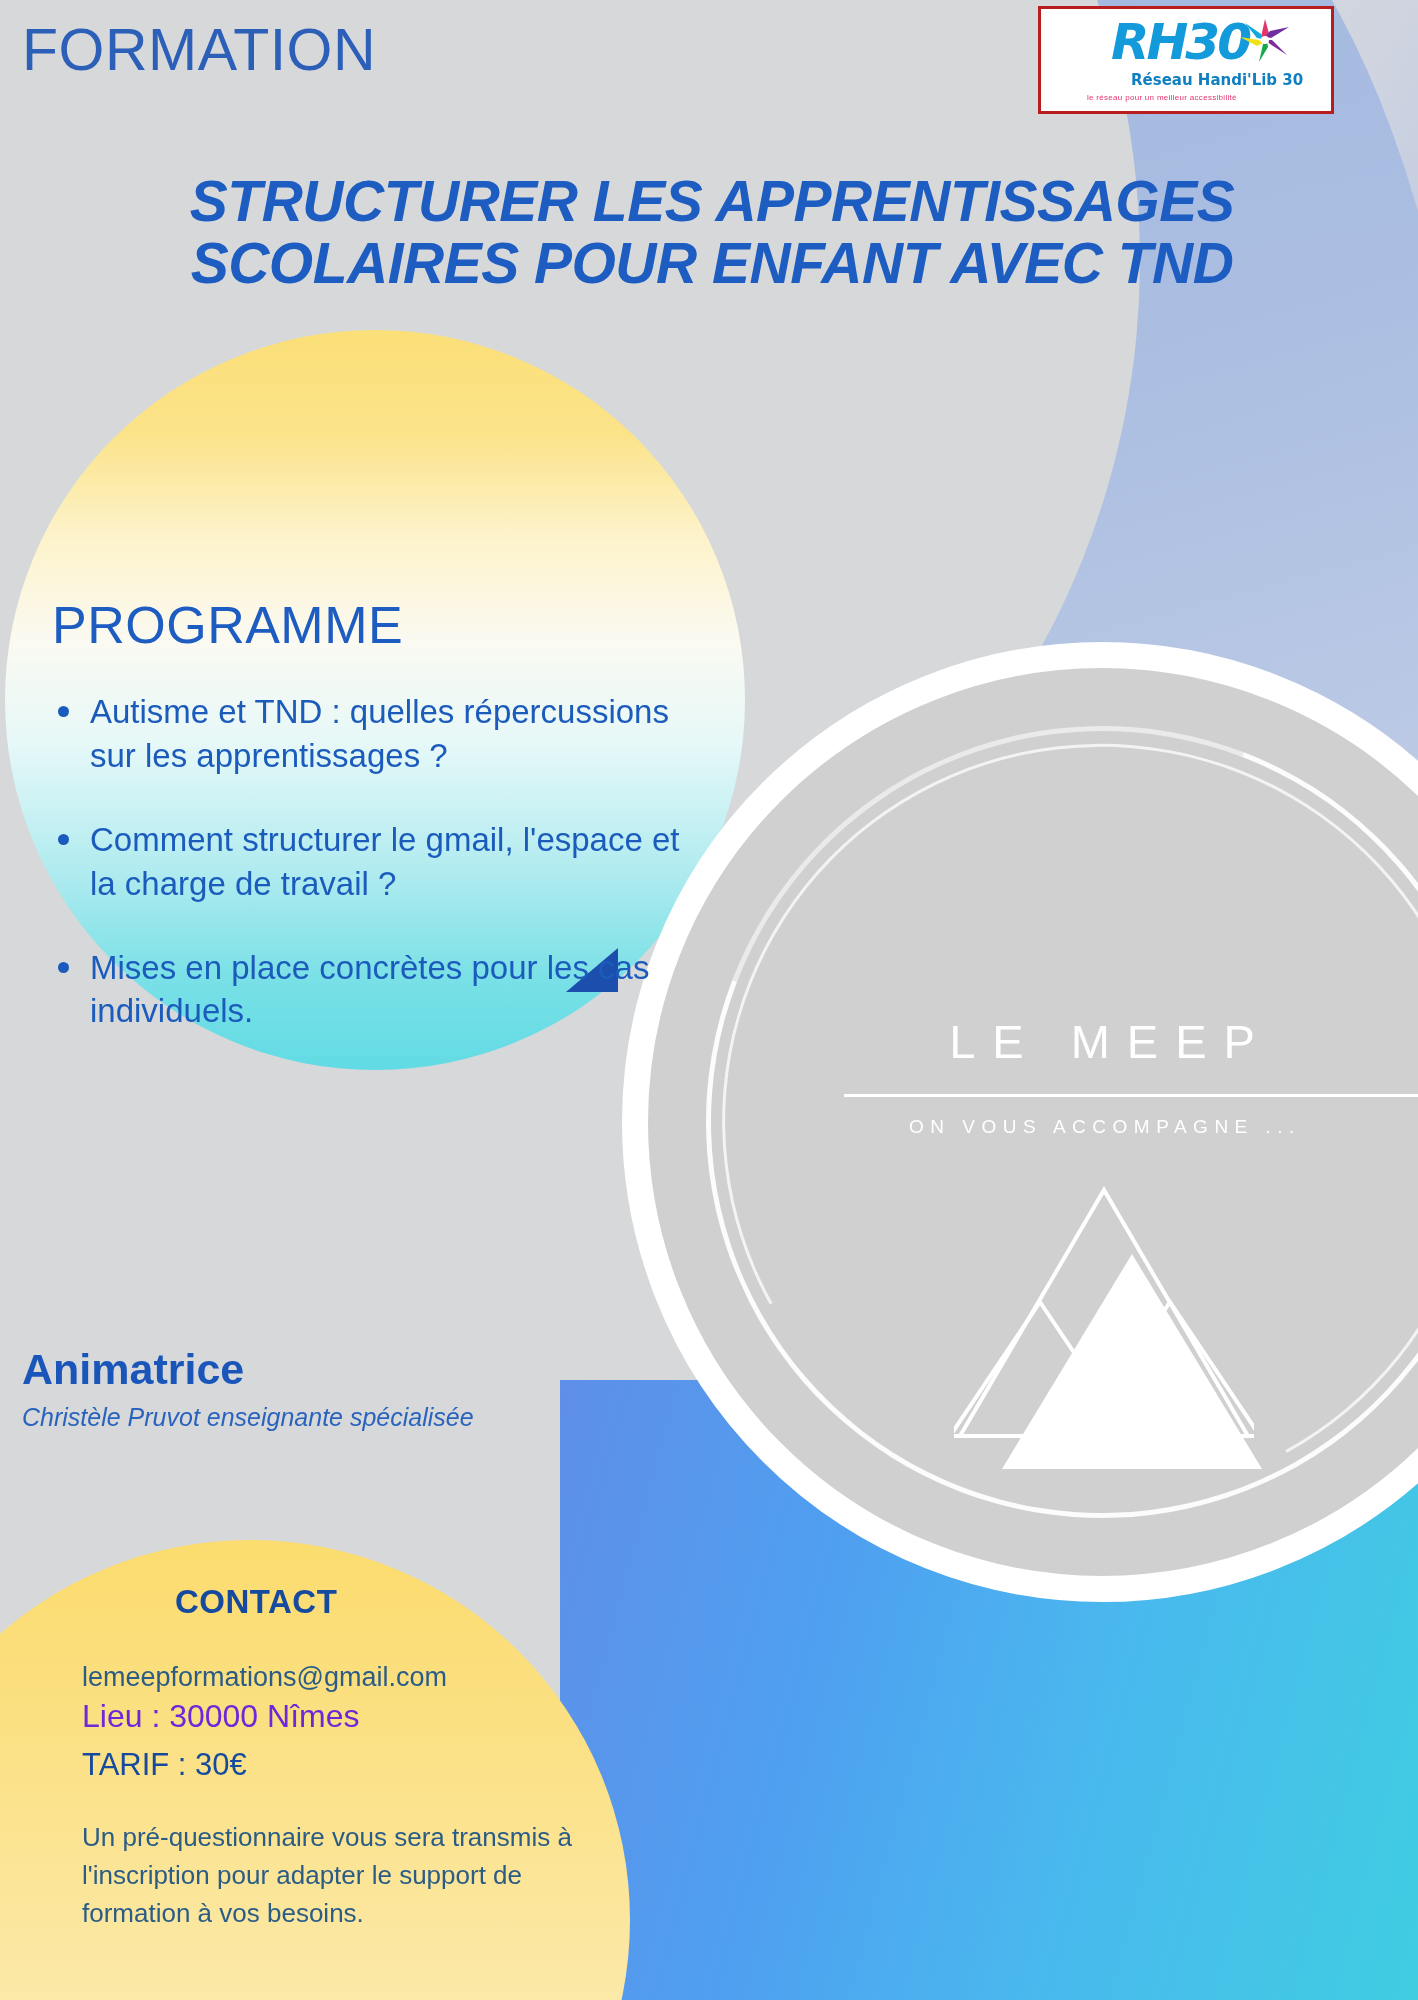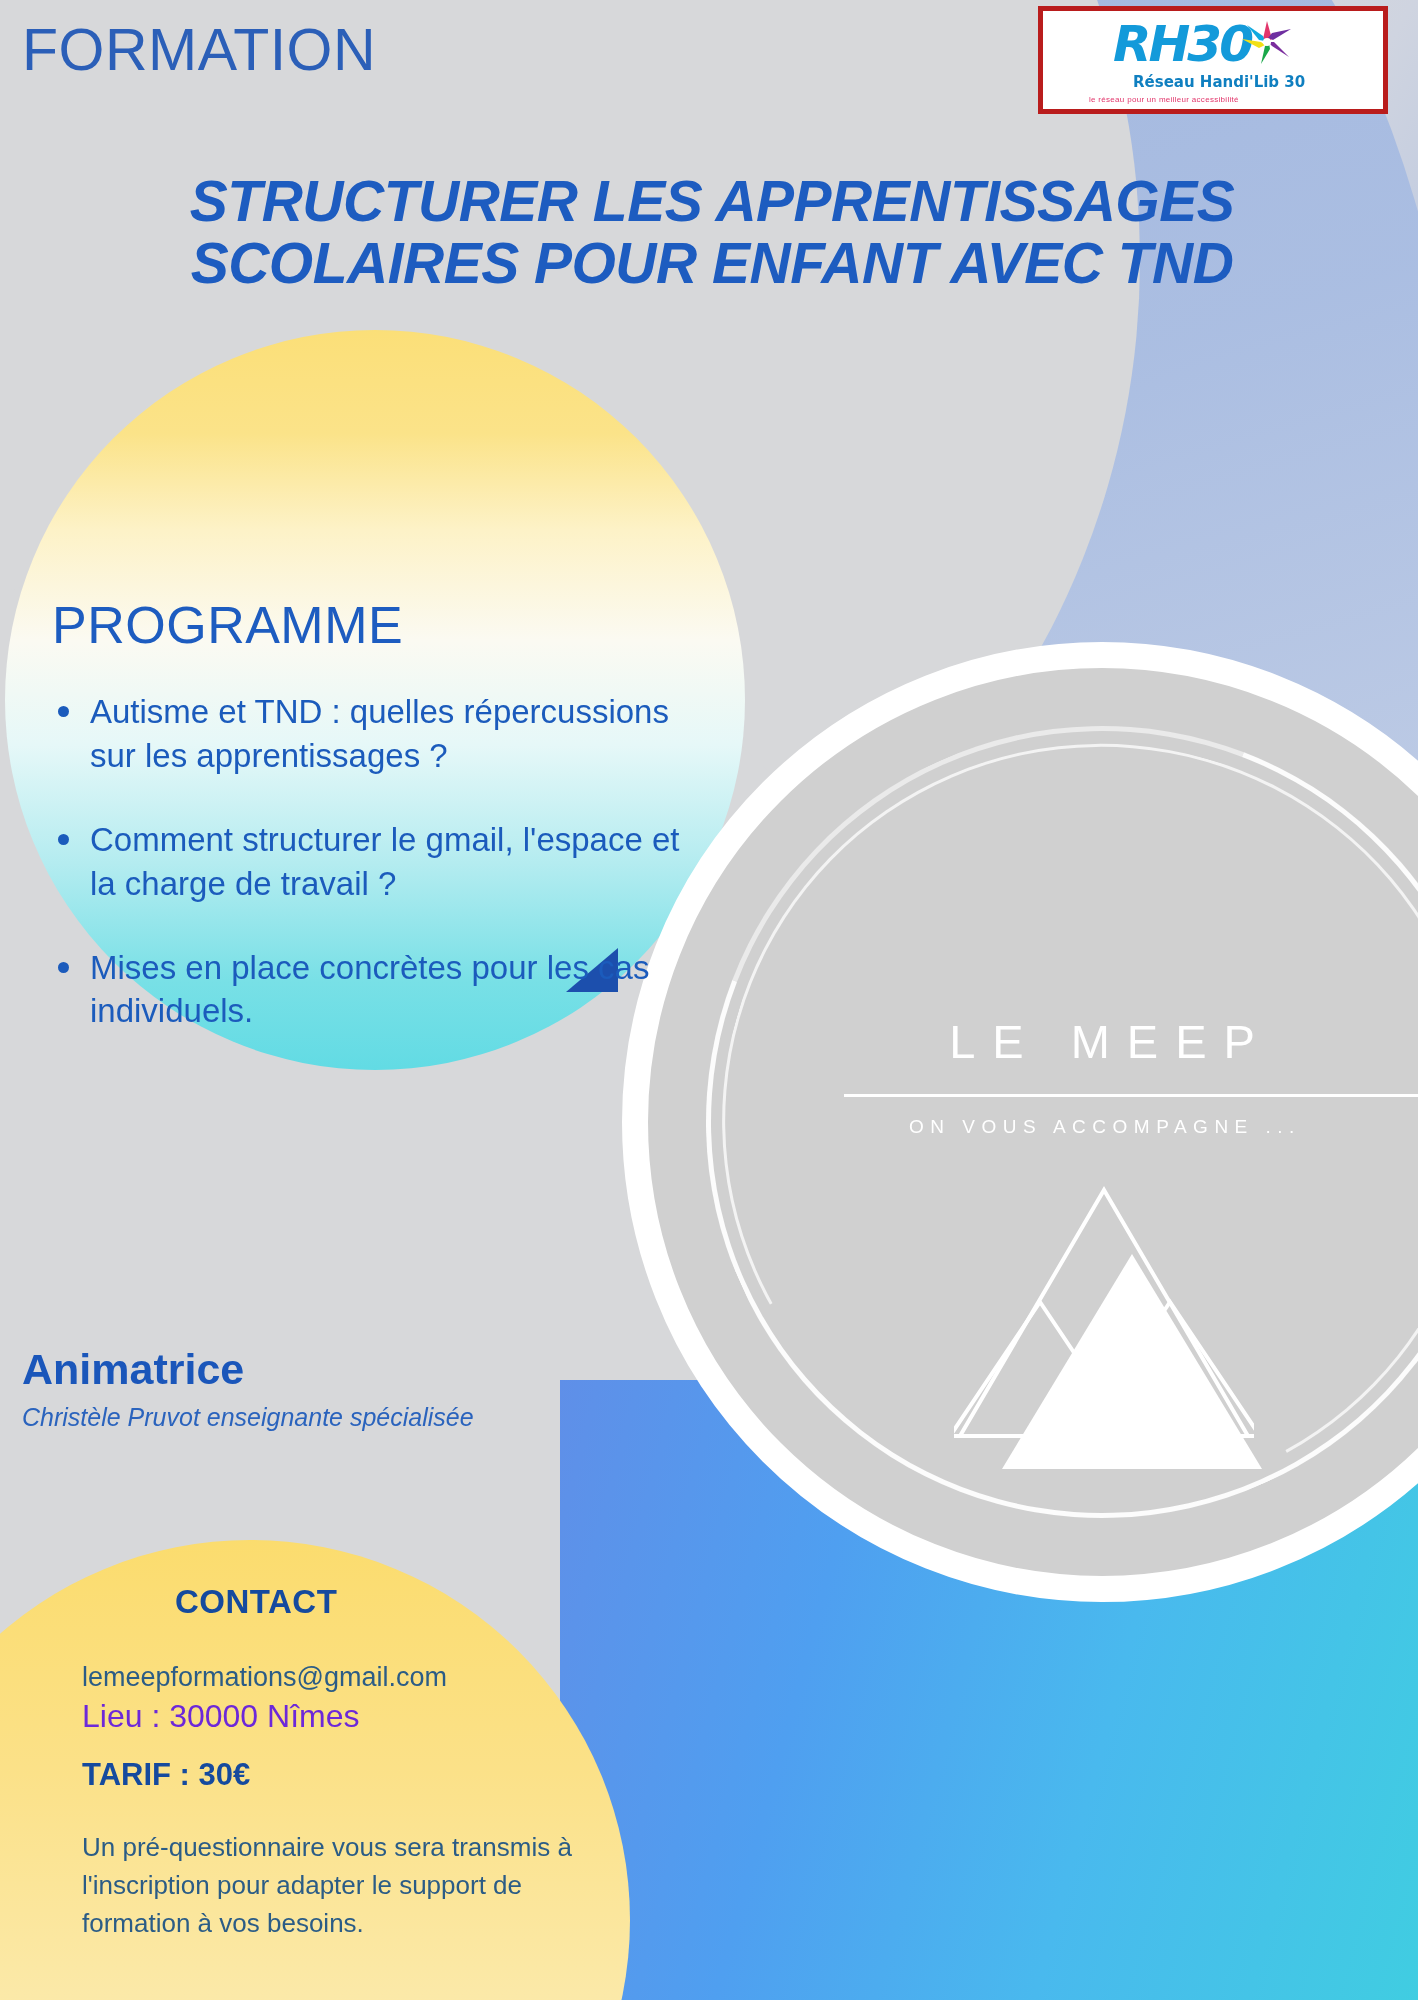--- a/index.html
+++ b/index.html
@@ -149,23 +149,23 @@
     width:0;height:0;
     border-left:130px solid transparent;
     border-right:130px solid transparent;
     border-bottom:215px solid #ffffff;
   }
 
   
   .logo-box{
     position:absolute;
     left:1038px; top:6px;
-    width:350px; height:108px;
+    width:296px; height:108px;
     background:#ffffff;
-    border:5px solid #b91c1c;
+    border:3px solid #b91c1c;
     box-sizing:border-box;
     overflow:hidden;
   }
   .logo-inner{position:relative;width:100%;height:100%;}
   .logo-rh{
     position:absolute;
     left:70px; top:4px;
     font-size:50px;
     font-weight:bold;
     font-style:italic;
@@ -284,21 +284,21 @@
     color:#154a9e;
     letter-spacing:.5px;
   }
   .contact-lines{
     position:absolute;
     left:82px; top:1660px;
     width:520px;
   }
   .c-email{font-size:27px;color:#2b5c86;line-height:1.28;}
   .c-lieu{font-size:32px;color:#6d28d9;line-height:1.34;}
-  .c-tarif{font-size:31px;font-weight:bold;color:#154a9e;margin-top:20px;}
+  .c-tarif{font-size:31px;font-weight:normal;color:#154a9e;margin-top:10px;}
   .c-note{
     margin-top:36px;
     font-size:26px;
     line-height:1.45;
     color:#2b5c86;
     width:530px;
   }
 </style>
 </head>
 <body>

